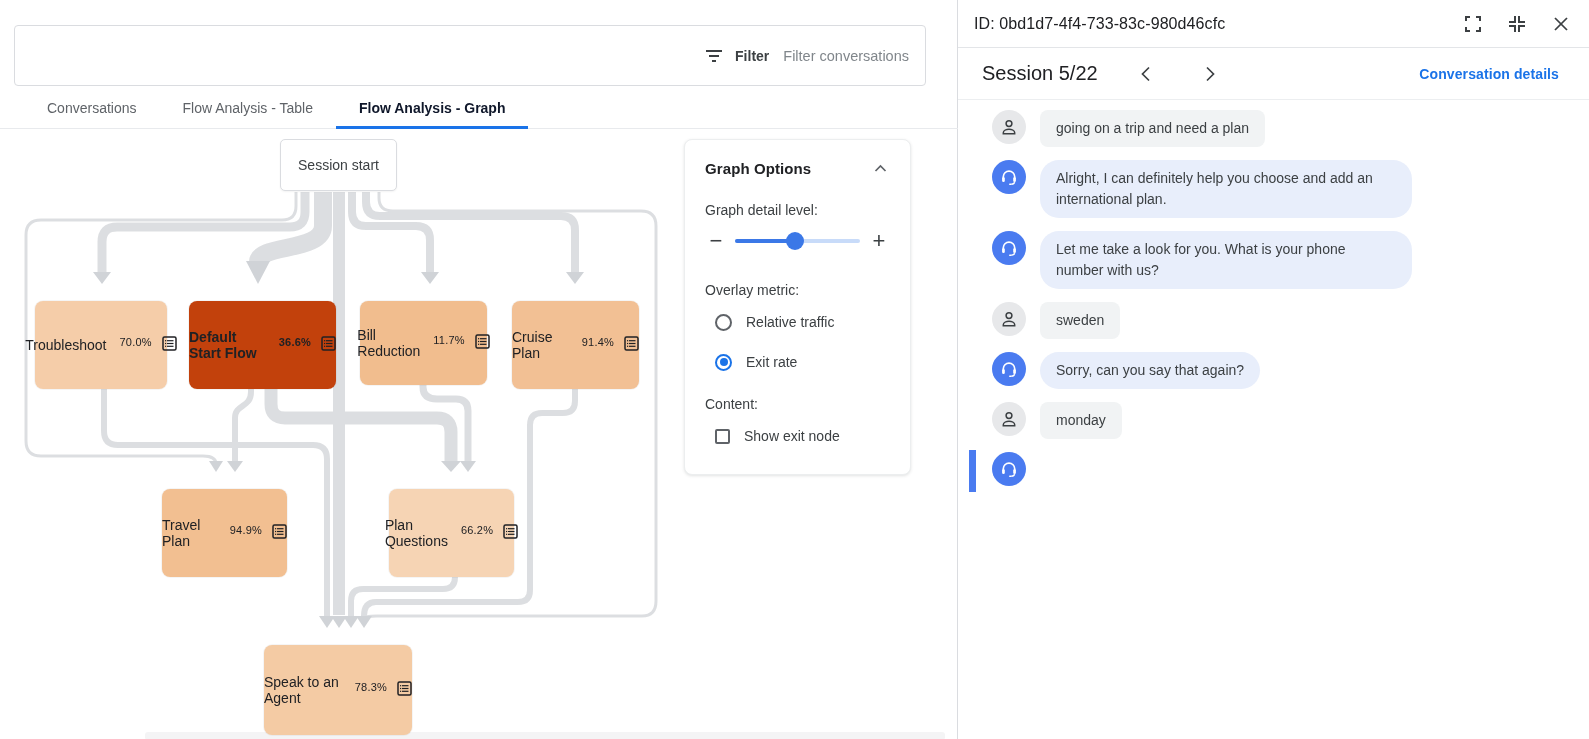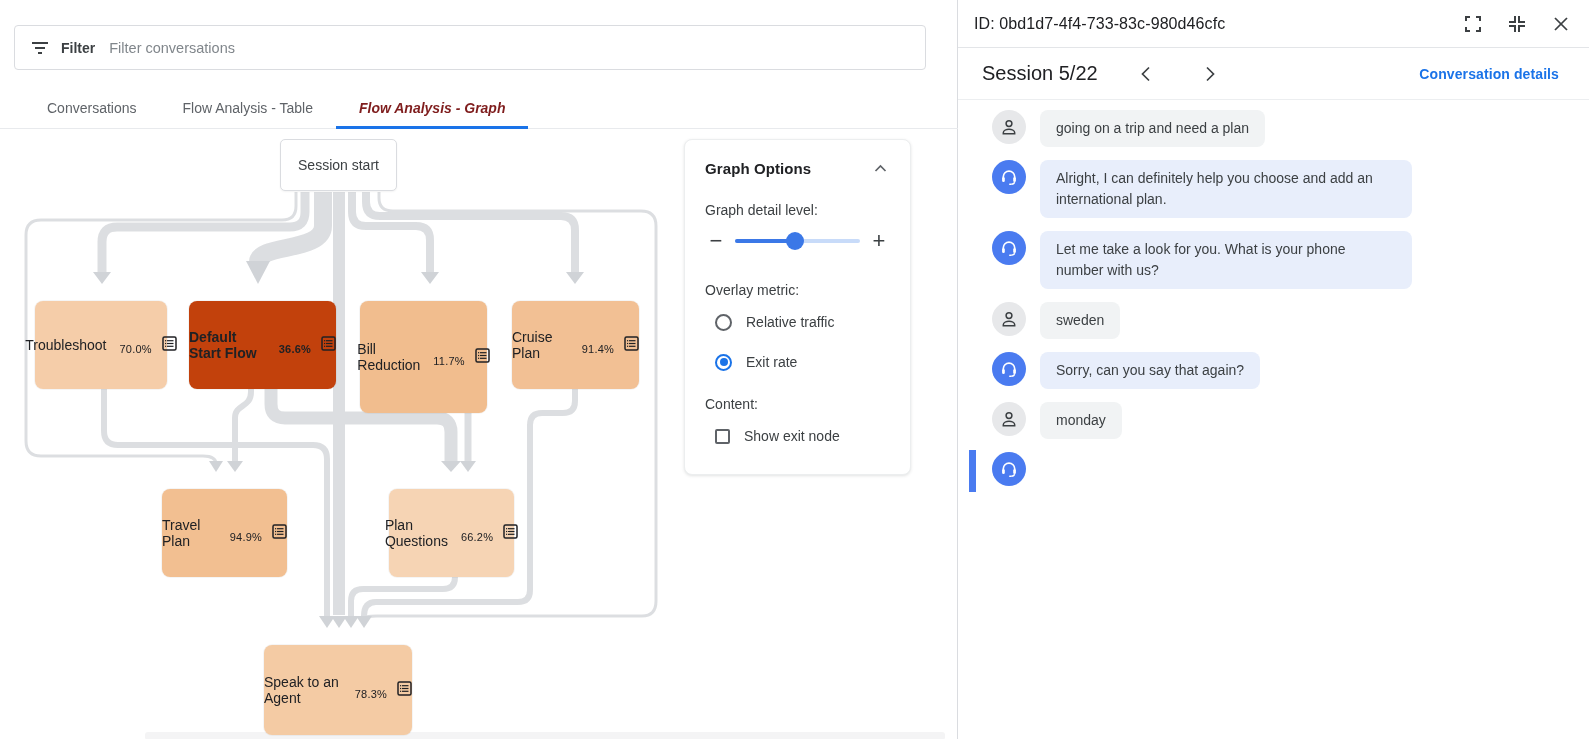--- a/index.html
+++ b/index.html
@@ -3,47 +3,47 @@
 <meta charset="utf-8">
 <style>
   * { margin:0; padding:0; box-sizing:border-box; }
   html,body { width:1589px; height:739px; overflow:hidden; background:#fff;
     font-family:"Liberation Sans", sans-serif; color:#202124; }
   .app { position:relative; width:1589px; height:739px; display:flex; }
 
   
   .left-panel { position:relative; width:958px; height:739px; background:#fff; border-right:1px solid #dadce0; }
 
-  .filter-bar { position:absolute; left:14px; top:25px; width:912px; height:45px;
-    border:1px solid #dadce0; border-radius:4px; display:flex; align-items:center; padding:0 16px; background:#fff; }
+  .filter-bar { position:absolute; left:14px; top:25px; width:912px; height:61px;
+    border:1px solid #dadce0; border-radius:4px; display:flex; align-items:center; padding:0 16px; background:#fff;justify-content:flex-end; }
   .filter-bar .ficon { margin-right:12px; display:flex; }
   .filter-label { font-size:14px; font-weight:700; color:#3c4043; margin-right:14px; }
   .filter-placeholder { font-size:14.5px; color:#80868b; }
 
   .tabs { position:absolute; left:0; top:88px; width:958px; height:41px; border-bottom:1px solid #e8eaed;
     display:flex; padding-left:24px; }
   .tab { height:100%; padding:0 23px; display:flex; align-items:center; font-size:14px; color:#5f6368;
     cursor:pointer; position:relative; }
-  .tab.active { color:#7f1d1d; font-weight:700;font-style:italic; }
+  .tab.active { color:#0f172a; font-weight:700; }
   .tab.active::after { content:""; position:absolute; left:0; right:0; bottom:-1px; height:3px; background:#1a73e8; }
 
   .graph-area { position:absolute; inset:0; }
   svg.edges { position:absolute; left:0; top:0; pointer-events:none; }
 
   .gnode { position:absolute; border-radius:8px; display:flex; flex-direction:row; align-items:center;
     justify-content:center; gap:13px; box-shadow:0 0 0 1px rgba(0,0,0,0.04); cursor:pointer;margin-top:16px; }
   .gnode .ntitle { font-size:14px; color:#202124; }
-  .gnode .nmeta { display:flex; align-items:flex-end; gap:10px; }
+  .gnode .nmeta { display:flex; align-items:flex-start; gap:10px; }
   .gnode .npct { font-size:11px; color:#202124; letter-spacing:.2px; }
   .start-node { position:absolute; left:280px; top:139px; width:117px; height:52px; background:#fff;
     border:1px solid #dadce0; border-radius:5px; display:flex; align-items:center; justify-content:center;
     font-size:14px; color:#3c4043; box-shadow:0 1px 2px rgba(0,0,0,0.05); cursor:pointer; }
   .n0 { left:35px;  top:285px; width:132px; height:88px; }
   .n1 { left:189px; top:285px; width:147px; height:88px; }
-  .n2 { left:360px; top:285px; width:127px; height:112px; }
+  .n2 { left:360px; top:285px; width:127px; height:84px; }
   .n3 { left:512px; top:285px; width:127px; height:88px; }
   .n4 { left:162px; top:473px; width:125px; height:88px; }
   .n5 { left:389px; top:473px; width:125px; height:88px; }
   .n6 { left:264px; top:629px; width:148px; height:90px; }
 
   
   .graph-options { position:absolute; left:684px; top:139px; width:227px; background:#fff;
     border:1px solid #eceeef; border-radius:8px; box-shadow:0 1px 3px rgba(60,64,67,.15);
     padding:18px 20px 24px 20px; }
   .go-title-row { display:flex; align-items:center; justify-content:space-between; margin-bottom:24px; }
@@ -83,21 +83,21 @@
   .details-link { margin-left:auto; font-size:14px; font-weight:700; color:#1a73e8; cursor:pointer; letter-spacing:.1px; }
 
   .messages { flex:1; overflow:hidden; padding:10px 24px 0 34px; display:flex; flex-direction:column; gap:13px; }
   .msg-row { position:relative; display:flex; align-items:flex-start; gap:14px; }
   .msg-row.selected::before { content:""; position:absolute; left:-23px; top:-2px; bottom:-6px; width:7px; background:#4a7bf0; }
   .avatar { width:34px; height:34px; border-radius:50%; flex:none; display:flex; align-items:center; justify-content:center; }
   .avatar.user { background:#e7e8ea; }
   .avatar.bot { background:#4a7bf0; }
   .bubble { border-radius:8px; padding:8px 16px; font-size:14px; line-height:21px; color:#3c4043; max-width:372px; }
   .bubble.user { background:#f1f3f4; }
-  .bubble.bot { background:#e8eefb; }
+  .bubble.bot { background:#e8eefb;border-radius:19px; }
 </style>
 </head>
 <body>
 
 <div class="app">
 
   <div class="left-panel">
 
     <div class="graph-area">
       <svg class="edges" width="958" height="739" viewBox="0 0 958 739">

